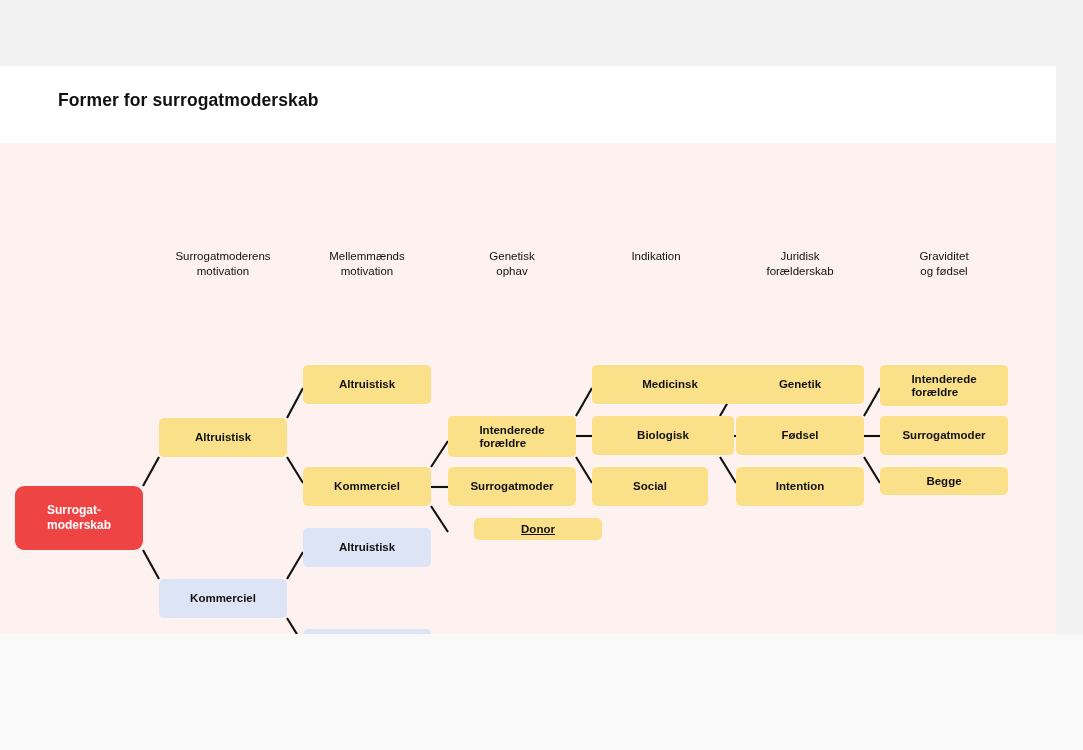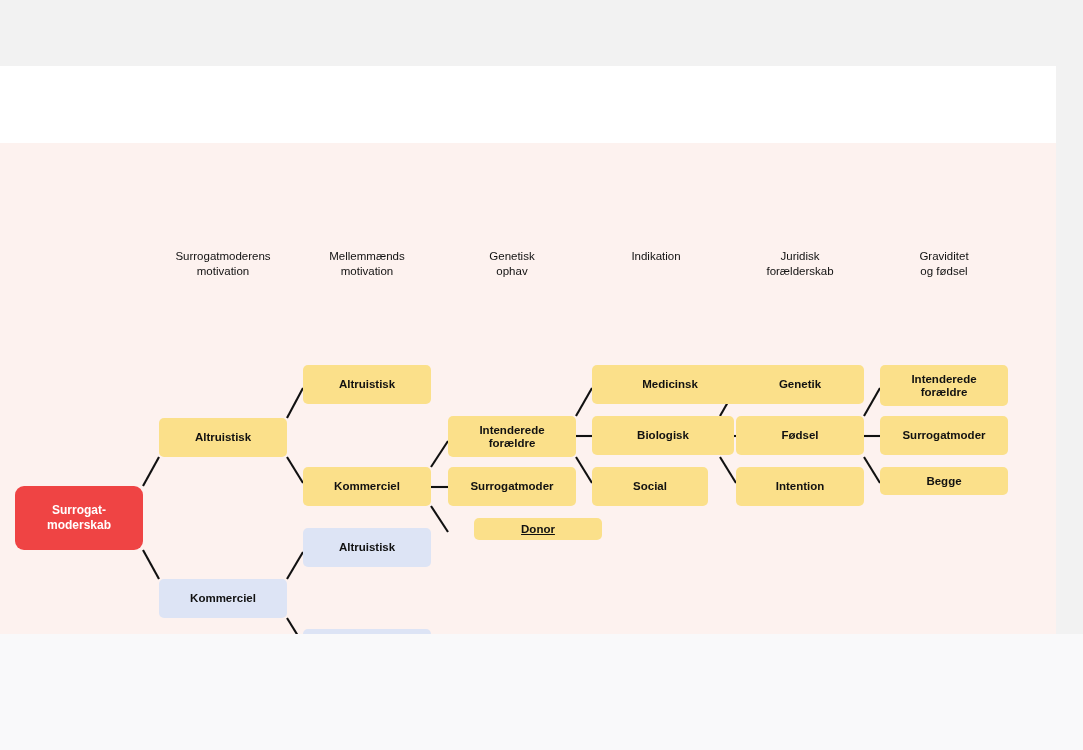--- a/index.html
+++ b/index.html
@@ -77,21 +77,21 @@
     line-height: 15px;
     white-space: pre-line;
   }
 
   
   .node {
     position: absolute;
     display: flex;
     align-items: center;
     justify-content: center;
-    text-align: center;
+    text-align: left;
     border-radius: 5px;
     font-size: 11.5px;
     font-weight: bold;
     line-height: 13px;
     white-space: pre-line;
     box-sizing: border-box;
   }
   .node.yellow { background: #fbe08a; color: #111111; }
   .node.blue   { background: #dde4f5; color: #111111; }
   .node.root   {
@@ -111,20 +111,23 @@
   }
   #connectors line { stroke: #111111; stroke-width: 2.1; }
 </style>
 </head>
 <body>
 
 <div id="page">
 
   <div id="card">
 
+    <div id="title-band">
+      <div id="page-title">Former for surrogatmoderskab</div>
+    </div>
 
     <div id="diagram-area">
 
       <svg id="connectors" viewBox="0 0 1056 491" width="1056" height="491">
           <line x1="143" y1="343" x2="159" y2="314"></line>
           <line x1="143" y1="407" x2="159" y2="436"></line>
           <line x1="287" y1="275" x2="303" y2="245"></line>
           <line x1="287" y1="314" x2="303" y2="340"></line>
           <line x1="287" y1="436" x2="303" y2="409"></line>
           <line x1="287" y1="475" x2="303" y2="501"></line>

